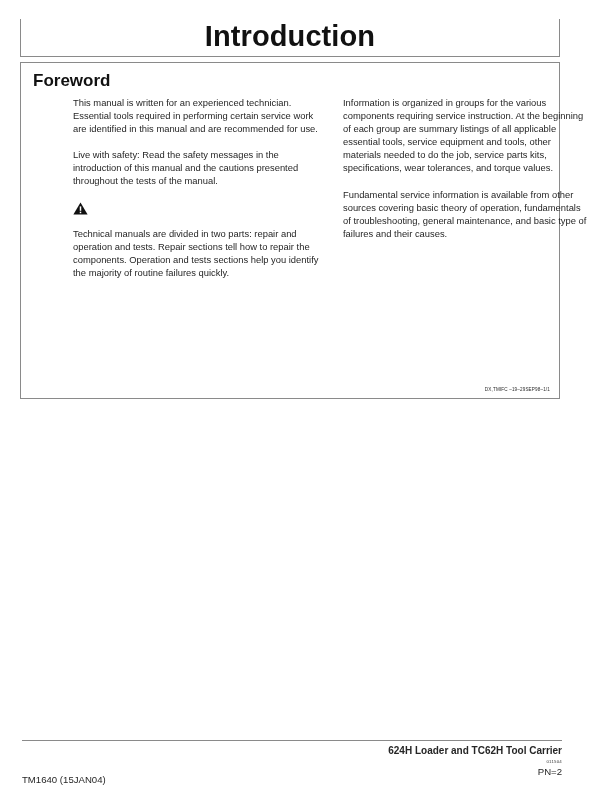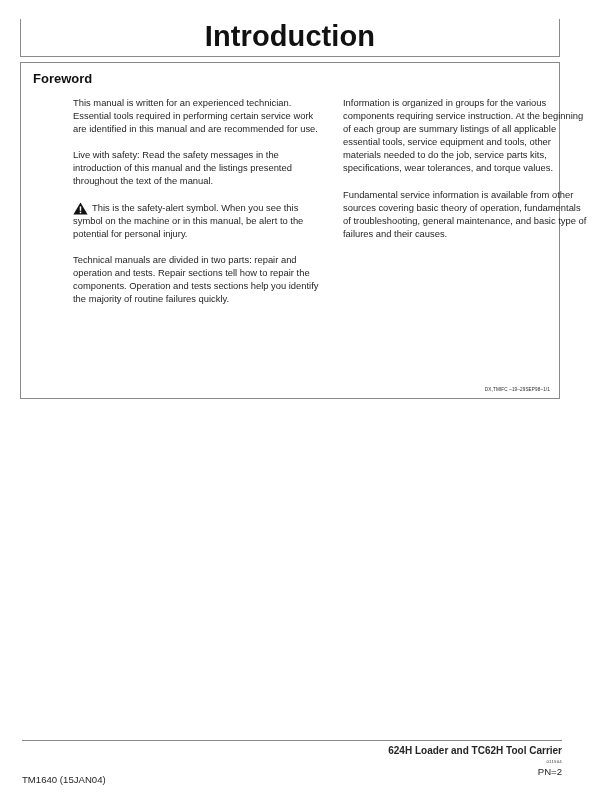--- a/index.html
+++ b/index.html
@@ -56,21 +56,21 @@
     width: 540px;
     height: 337px;
     border: 1px solid #8a8a8a;
     box-sizing: border-box;
   }
 
   .section-heading {
     position: absolute;
     left: 12px;
     top: 8px;
-    font-size: 13px;
+    font-size: 17px;
     font-weight: bold;
     color: #111111;
   }
 
   
   .columns {
     position: absolute;
     left: 12px;
     top: 33px;
     right: 12px;
@@ -173,26 +173,26 @@
   </div>
 
   <div class="content-box">
 
     <div class="section-heading">Foreword</div>
 
     <div class="columns">
 
       <div class="col">
         <p>This manual is written for an experienced technician. Essential tools required in performing certain service work are identified in this manual and are recommended for use.</p>
-        <p>Live with safety: Read the safety messages in the introduction of this manual and the listings presented throughout the text of the manual.</p>
+        <p>Live with safety: Read the safety messages in the introduction of this manual and the cautions presented throughout the tests of the manual.</p>
         <p class="safety-para"><span class="alert-icon"><svg width="15" height="13" viewBox="0 0 15 13" xmlns="http://www.w3.org/2000/svg">
                 <path d="M7.5 0.4 L14.6 12.6 L0.4 12.6 Z" fill="#111111"></path>
                 <rect x="6.75" y="4.4" width="1.5" height="4.4" fill="#ffffff"></rect>
                 <rect x="6.75" y="9.7" width="1.5" height="1.5" fill="#ffffff"></rect>
-              </svg></span><span>This is the safety-alert symbol. When you see this symbol on the machine or in this manual, be alert to the potential for personal injury.</span></p>
+              </svg></span></p>
         <p>Technical manuals are divided in two parts: repair and operation and tests. Repair sections tell how to repair the components. Operation and tests sections help you identify the majority of routine failures quickly.</p>
       </div>
 
       <div class="col">
         <p>Information is organized in groups for the various components requiring service instruction. At the beginning of each group are summary listings of all applicable essential tools, service equipment and tools, other materials needed to do the job, service parts kits, specifications, wear tolerances, and torque values.</p>
         <p>Fundamental service information is available from other sources covering basic theory of operation, fundamentals of troubleshooting, general maintenance, and basic type of failures and their causes.</p>
       </div>
 
     </div>
 

